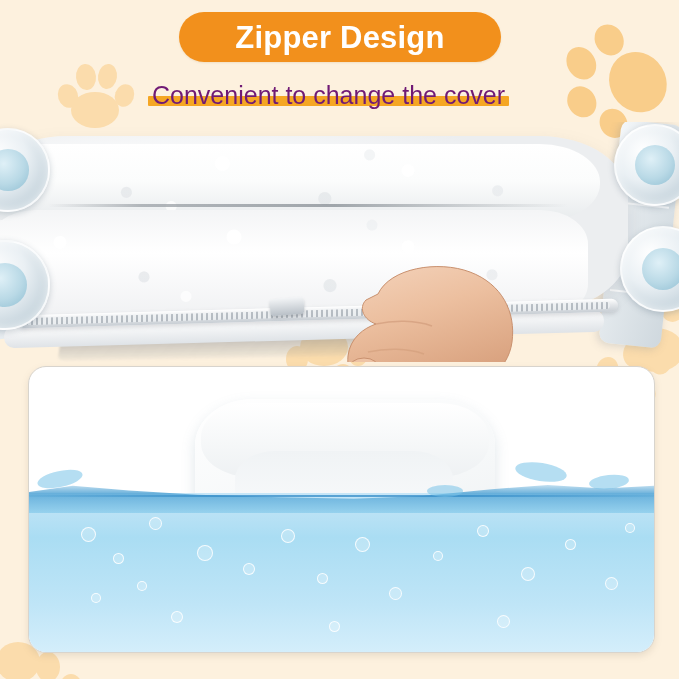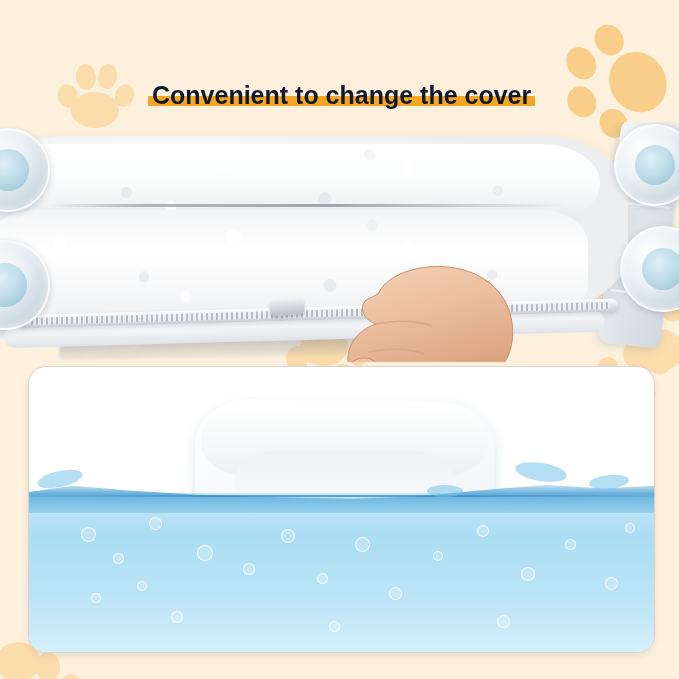--- a/index.html
+++ b/index.html
@@ -61,23 +61,23 @@
     position: absolute;
     left: -4px;
     right: -4px;
     bottom: 2px;
     height: 10px;
     background: #f5a623;
     border-radius: 1px;
   }
   .subtitle .txt {
     position: relative;
-    color: #0f172a;
+    color: #701a75;
     font-size: 25px;
-    font-weight: bold;
+    font-weight: normal;
     line-height: 1.05;
   }
   #sub1 { left: 152px; top: 82px; }
   #sub2 { left: 170px; top: 387px; }
 
   
   .photo-top {
     position: absolute;
     left: 0;
     top: 122px;
@@ -361,20 +361,23 @@
     <div class="toe" style="left:50px; top:2px;  width:22px; height:27px;"></div>
     <div class="pad" style="left:16px; top:34px; width:48px; height:36px;"></div>
   </div>
 
   <div class="paw light" style="left:-4px; top:634px; width:86px; height:74px;">
     <div class="toe" style="left:40px; top:18px; width:24px; height:30px;"></div>
     <div class="toe" style="left:64px; top:40px; width:22px; height:26px;"></div>
     <div class="pad" style="left:0px;  top:8px;  width:44px; height:40px;"></div>
   </div>
 
+  <div class="title-pill">
+    <span>Zipper Design</span>
+  </div>
 
   <div class="subtitle" id="sub1">
     <div class="hl"></div>
     <div class="txt">Convenient to change the cover</div>
   </div>
 
   <div class="photo-top">
 
     <div class="mount-bar">
       <div class="rib" style="top:38px;"></div>

